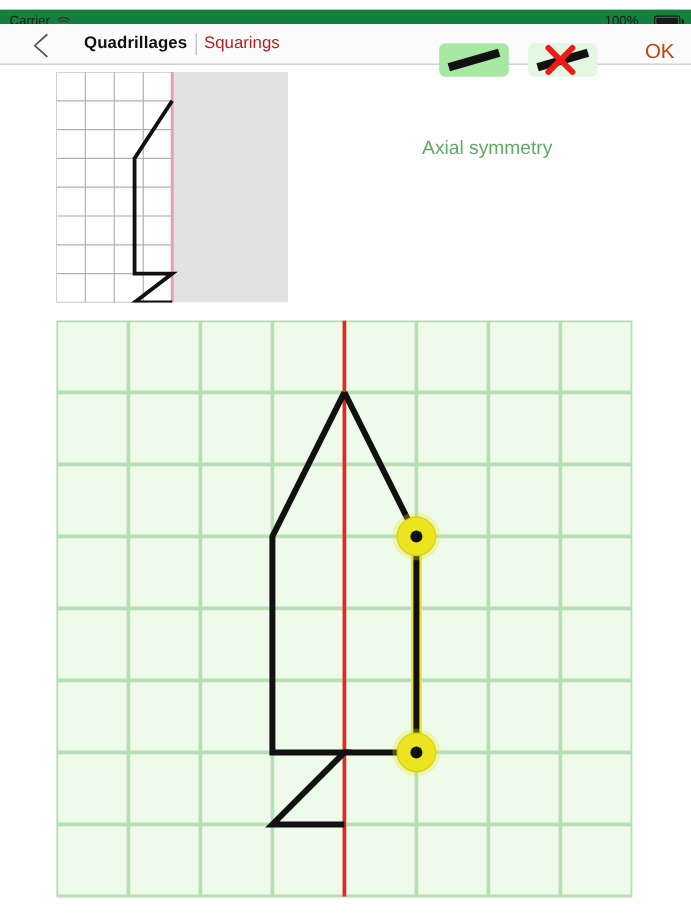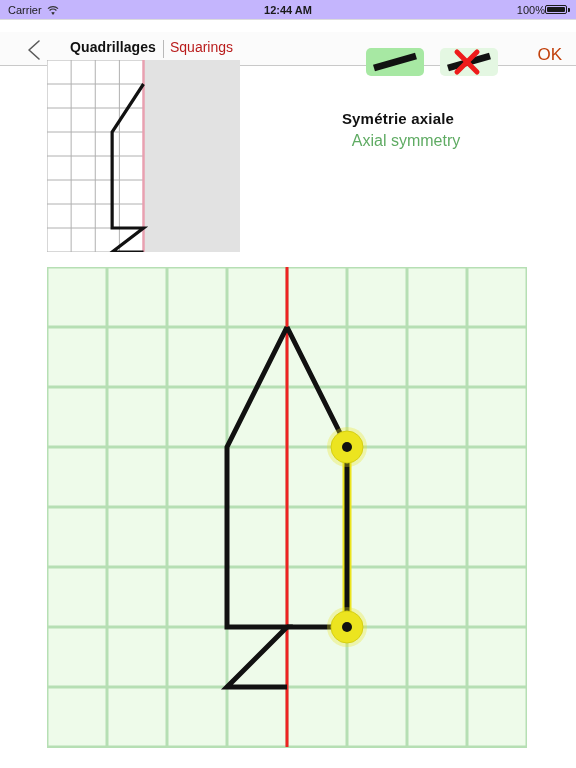--- a/index.html
+++ b/index.html
@@ -5,41 +5,41 @@
   * { margin:0; padding:0; box-sizing:border-box; }
   html, body {
     width:576px; height:768px;
     background:#ffffff;
     font-family:"Liberation Sans", sans-serif;
     overflow:hidden;
   }
 
   
   #status-bar {
-    position:absolute; left:0; top:0; width:576px; height:20px;
-    background:#c4b5fd;
+    position:absolute; left:0; top:8px; width:576px; height:20px;
+    background:#15803d;
     display:flex; align-items:center;
     font-size:11px; color:#1a1a1a;
     border-bottom:1px solid #dcdcdc;
   }
   #status-left { position:absolute; left:8px; display:flex; align-items:center; gap:5px; }
   #status-center { position:absolute; left:0; width:576px; text-align:center; font-weight:bold; font-size:11px; }
-  #status-right { position:absolute; right:6px; display:flex; align-items:center; gap:0; }
+  #status-right { position:absolute; right:6px; display:flex; align-items:center; gap:13px; }
   .wifi-icon { display:inline-block; width:12px; height:10px; position:relative; top:1px; }
   .battery { display:inline-flex; align-items:center; }
   .battery-body {
     width:22px; height:9px; border:1px solid #1a1a1a; border-radius:2px;
     padding:1px; display:flex;
   }
   .battery-fill { background:#1a1a1a; width:100%; height:100%; border-radius:1px; }
   .battery-cap { width:2px; height:4px; background:#1a1a1a; margin-left:1px; border-radius:0 1px 1px 0; }
 
   
   #nav-bar {
-    position:absolute; left:0; top:32px; width:576px; height:34px;
+    position:absolute; left:0; top:20px; width:576px; height:34px;
     background:#fbfbfb;
     border-bottom:1px solid #c9c9c9;
   }
   #back-button {
     position:absolute; left:22px; top:6px; width:26px; height:24px;
     cursor:pointer;
   }
   #nav-title {
     position:absolute; left:70px; top:7px;
     font-size:14px; font-weight:bold; color:#111;
@@ -93,21 +93,20 @@
   <div id="status-left">
     <span>Carrier</span>
     <span class="wifi-icon">
       <svg width="12" height="10" viewBox="0 0 12 10">
         <path d="M6 9 L4.2 6.6 A3 3 0 0 1 7.8 6.6 Z" fill="#333"></path>
         <path d="M2.6 4.5 A5 5 0 0 1 9.4 4.5" stroke="#333" stroke-width="1.2" fill="none"></path>
         <path d="M1 2.6 A7.4 7.4 0 0 1 11 2.6" stroke="#333" stroke-width="1.2" fill="none"></path>
       </svg>
     </span>
   </div>
-  <div id="status-center">12:44 AM</div>
   <div id="status-right">
     <span>100%</span>
     <span class="battery">
       <span class="battery-body">
           <span class="battery-fill"></span>
         </span>
       <span class="battery-cap"></span>
     </span>
   </div>
 </div>
@@ -158,21 +157,20 @@
       <line x1="0" y1="120" x2="96.5" y2="120" stroke="#b0b0b0" stroke-width="1"></line>
       <line x1="0" y1="144" x2="96.5" y2="144" stroke="#b0b0b0" stroke-width="1"></line>
       <line x1="0" y1="168" x2="96.5" y2="168" stroke="#b0b0b0" stroke-width="1"></line>
       <line x1="0" y1="192" x2="96.5" y2="192" stroke="#b0b0b0" stroke-width="1"></line>
       <line x1="96.5" y1="0" x2="96.5" y2="192" stroke="#e8a0b0" stroke-width="2.5"></line>
       <polyline points="96.5,24 65.1375,72 65.1375,168 96.5,168 65.1375,192 96.5,192" fill="none" stroke="#111111" stroke-width="3.2" stroke-linejoin="miter" stroke-linecap="butt"></polyline>
     </svg>
 </div>
 
 <div id="heading">
-  <div id="heading-fr">Symétrie axiale</div>
   <div id="heading-en">Axial symmetry</div>
 </div>
 
 <div id="main-canvas">
   <svg id="canvas-svg" width="480" height="481" viewBox="0 0 480 481">
       <rect x="0" y="0" width="480" height="480" fill="#eefbea"></rect>
       <line x1="0" y1="0" x2="0" y2="480" stroke="#b6dfb4" stroke-width="3"></line>
       <line x1="60" y1="0" x2="60" y2="480" stroke="#b6dfb4" stroke-width="3"></line>
       <line x1="120" y1="0" x2="120" y2="480" stroke="#b6dfb4" stroke-width="3"></line>
       <line x1="180" y1="0" x2="180" y2="480" stroke="#b6dfb4" stroke-width="3"></line>

